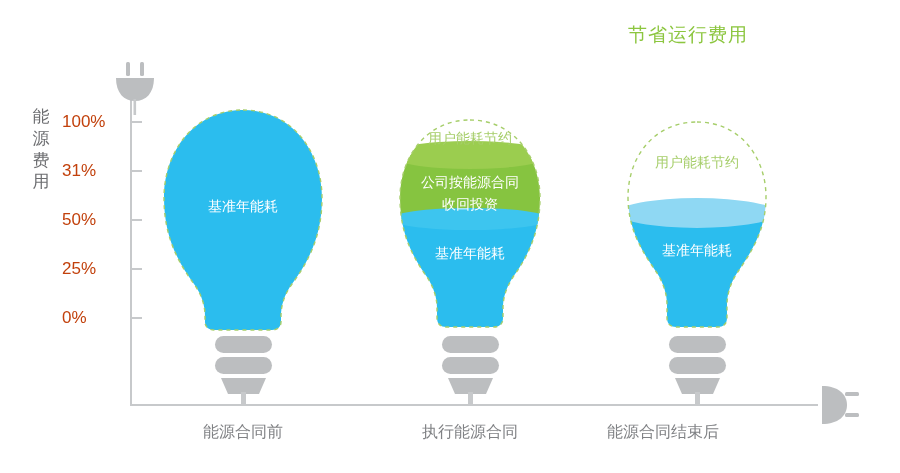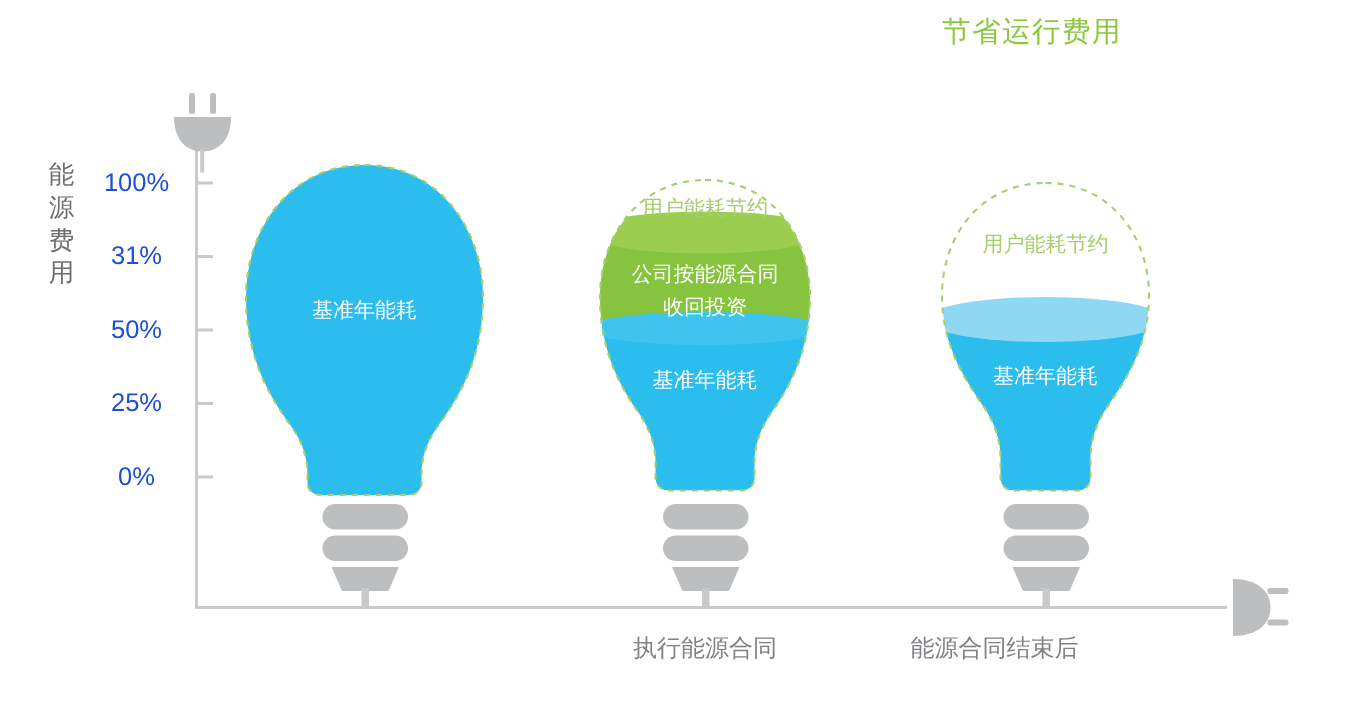--- a/index.html
+++ b/index.html
@@ -22,21 +22,21 @@
   #chart-svg {
     position: absolute;
     left: 0;
     top: 0;
     width: 900px;
     height: 473px;
   }
   .hl-sub {
     position: absolute;
     left: 628px;
-    top: 8px;
+    top: 22px;
     font-size: 19px;
     color: #8cc63f;
     letter-spacing: 1px;
     white-space: nowrap;
   }
   .hl-big {
     position: absolute;
     left: 622px;
     top: 27px;
     font-size: 57px;
@@ -52,22 +52,22 @@
     top: 106px;
     width: 26px;
     font-size: 17px;
     color: #6d6e71;
     line-height: 1.28;
     text-align: center;
   }
   .tick-label {
     position: absolute;
     font-size: 17px;
-    color: #1d4ed8;
-    text-align: center;
+    color: #c2410c;
+    text-align: left;
     width: 58px;
     white-space: nowrap;
   }
   .cat-label {
     position: absolute;
     font-size: 16px;
     color: #808285;
     text-align: center;
     white-space: nowrap;
     width: 180px;
@@ -245,16 +245,17 @@
   <div class="bulb-text txt-white" style="left:153px; top:196px; width:180px;">基准年能耗</div>
 
   <div class="bulb-text txt-green" style="left:380px; top:128px; width:180px;">用户能耗节约</div>
   <div class="bulb-text txt-white" style="left:380px; top:172px; width:180px;">公司按能源合同</div>
   <div class="bulb-text txt-white" style="left:380px; top:194px; width:180px;">收回投资</div>
   <div class="bulb-text txt-white" style="left:380px; top:243px; width:180px;">基准年能耗</div>
 
   <div class="bulb-text txt-green" style="left:607px; top:152px; width:180px;">用户能耗节约</div>
   <div class="bulb-text txt-white" style="left:607px; top:240px; width:180px;">基准年能耗</div>
 
+  <div class="cat-label" style="left:153px; top:422px;">能源合同前</div>
   <div class="cat-label" style="left:380px; top:422px;">执行能源合同</div>
   <div class="cat-label" style="left:573px; top:422px;">能源合同结束后</div>
 
 </div>
 
 </body></html>

